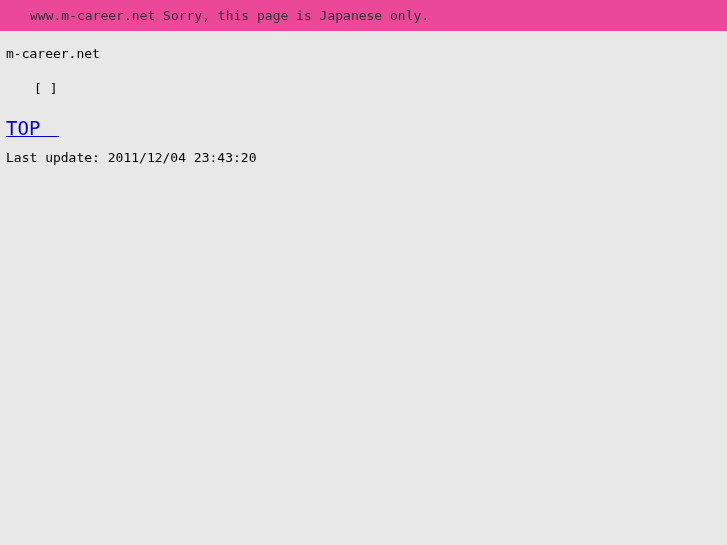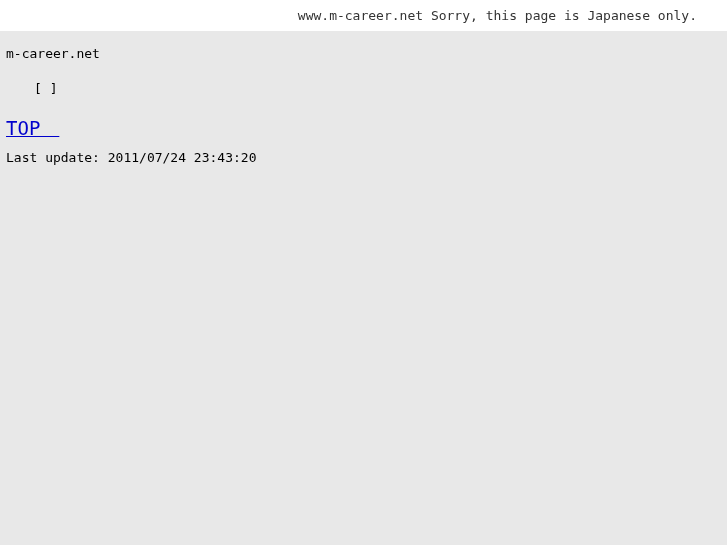--- a/index.html
+++ b/index.html
@@ -11,26 +11,25 @@
     body {
       width: 727px;
       min-height: 545px;
       background-color: #e8e8e8;
       font-family: monospace;
       font-size: 13px;
       color: #000;
     }
 
     .top-bar {
-      background-color: #ffffff;
+      background-color: #ec4899;
       padding: 8px 30px;
       font-size: 13px;
       color: #333;
       font-family: monospace;
-      text-align: right;
     }
 
     .content {
       padding: 15px 4px 10px 4px;
     }
 
     .site-name {
       font-size: 13px;
       font-family: monospace;
       margin-bottom: 20px;
@@ -70,14 +69,14 @@
 
 <div class="content">
   <div class="site-name">m-career.net</div>
 
   <div class="bracket-line">[      ]</div>
 
   <div>
     <a class="top-link" href="#">TOP　</a>
   </div>
 
-  <div class="last-update">Last update: 2011/07/24 23:43:20</div>
+  <div class="last-update">Last update: 2011/12/04 23:43:20</div>
 </div>
 
 </body></html>

